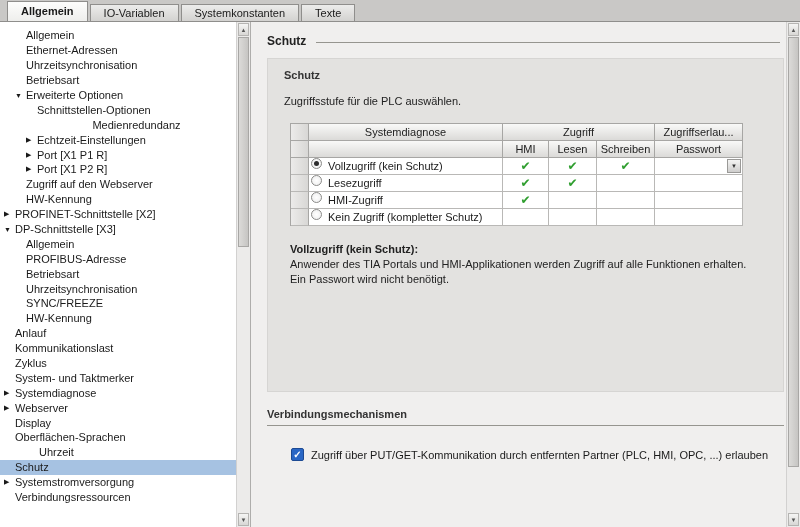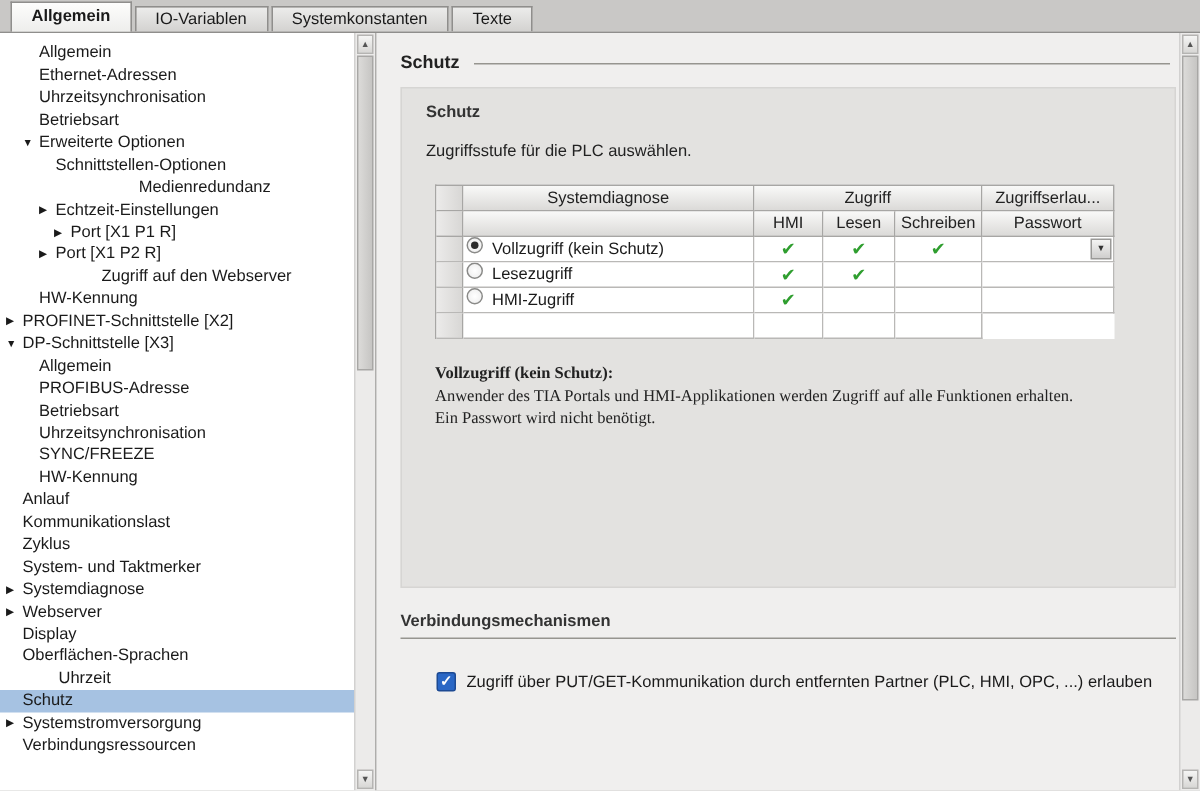--- a/index.html
+++ b/index.html
@@ -146,21 +146,21 @@
   .radio.sel .dot { display: block; }
   .combo { height: 100%; position: relative; background: #fff; }
   .combo-btn {
     position: absolute; right: 1px; top: 1px; bottom: 1px; width: 14px;
     background: linear-gradient(#f4f4f3, #cfcecd);
     border: 1px solid #9a9997;
     font-size: 6px; color: #333;
     display: flex; align-items: center; justify-content: center;
   }
   
-  .desc { margin: 16px 0 0 6px; line-height: 15px; color: #222; font-family: Liberation Serif, serif; }
+  .desc { margin: 16px 0 0 6px; line-height: 15px; color: #222; }
   .desc-title { font-weight: bold; }
   
   .sec-heading2 {
     margin: 16px 2px 0 10px;
     font-weight: bold; color: #333;
     border-bottom: 1px solid #96958f;
     padding-bottom: 5px;
   }
   .check-row {
     margin: 22px 2px 0 34px;
@@ -217,29 +217,29 @@
             <span>Schnittstellen-Optionen</span>
           </div>
           <div class="tree-item" style="padding-left: 26px; justify-content: center;">
             <span class="arrow"></span>
             <span>Medienredundanz</span>
           </div>
           <div class="tree-item" style="padding-left: 26px;">
             <span class="arrow">▶</span>
             <span>Echtzeit-Einstellungen</span>
           </div>
-          <div class="tree-item" style="padding-left: 36px;">
+          <div class="tree-item" style="padding-left: 26px;">
             <span class="arrow">▶</span>
             <span>Port [X1 P1 R]</span>
           </div>
           <div class="tree-item" style="padding-left: 26px;">
             <span class="arrow">▶</span>
             <span>Port [X1 P2 R]</span>
           </div>
-          <div class="tree-item" style="padding-left: 15px; justify-content: center;">
+          <div class="tree-item" style="padding-left: 15px;">
             <span class="arrow"></span>
             <span>Zugriff auf den Webserver</span>
           </div>
           <div class="tree-item" style="padding-left: 15px;">
             <span class="arrow"></span>
             <span>HW-Kennung</span>
           </div>
           <div class="tree-item" style="padding-left: 4px;">
             <span class="arrow">▶</span>
             <span>PROFINET-Schnittstelle [X2]</span>
@@ -382,20 +382,24 @@
             <div class="cell selcell"></div>
             <div class="cell label-cell">
               <span class="radio"></span>
               <span>HMI-Zugriff</span>
             </div>
             <div class="cell ck">✔</div>
             <div class="cell ck"></div>
             <div class="cell ck"></div>
             <div class="cell"></div>
             <div class="cell selcell"></div>
+            <div class="cell label-cell">
+              <span class="radio"></span>
+              <span>Kein Zugriff (kompletter Schutz)</span>
+            </div>
             <div class="cell ck"></div>
             <div class="cell ck"></div>
             <div class="cell ck"></div>
             <div class="cell"></div>
           </div>
 
         <div class="desc">
           <div class="desc-title">Vollzugriff (kein Schutz):</div>
           <div>Anwender des TIA Portals und HMI-Applikationen werden Zugriff auf alle Funktionen erhalten.</div>
           <div>Ein Passwort wird nicht benötigt.</div>

